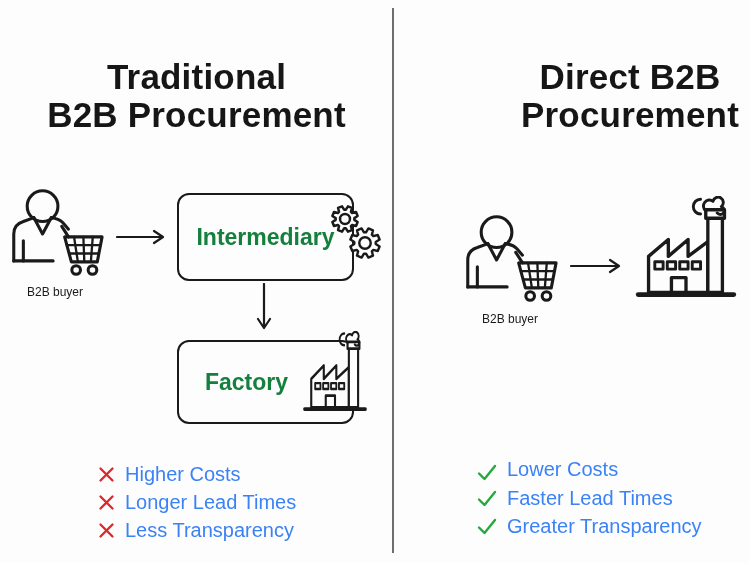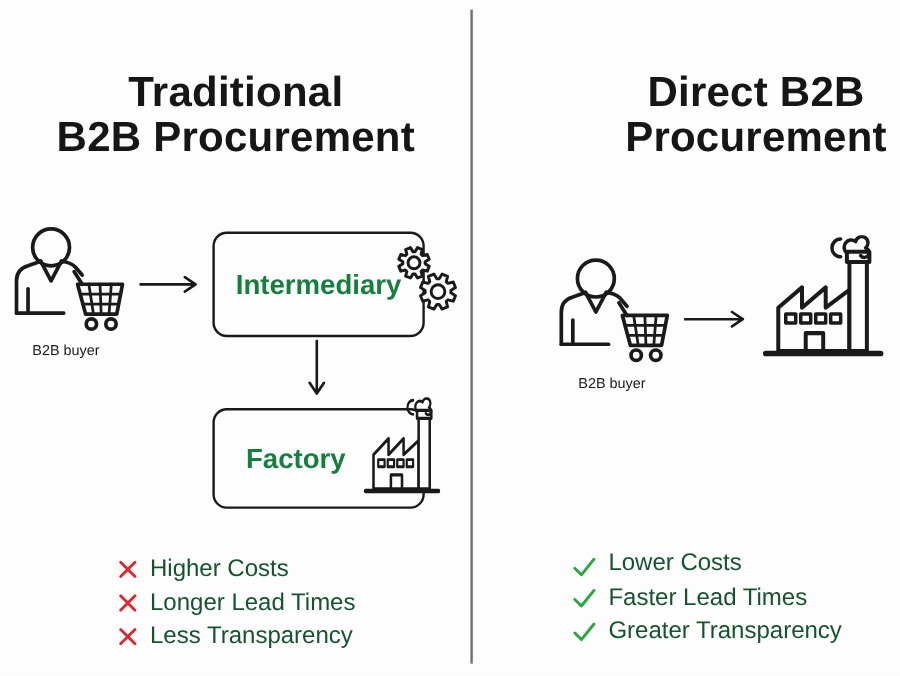--- a/index.html
+++ b/index.html
@@ -7,21 +7,21 @@
   .canvas{position:relative;width:750px;height:563px;background:#fdfdfd;overflow:hidden;}
   .abs{position:absolute;}
   .divider{position:absolute;left:392px;top:8px;width:1.5px;height:545px;background:#6e6e6e;}
   .panel-title{position:absolute;text-align:center;font-weight:700;font-size:35px;line-height:38px;color:#161616;letter-spacing:0.2px;}
   .panel-title.left{left:0;top:58px;width:393px;}
   .panel-title.right{left:416px;top:58px;width:428px;}
   .flow-box{position:absolute;border:2.5px solid #1a1a1a;border-radius:12px;background:#fdfdfd;display:flex;align-items:center;justify-content:center;}
   .box-label{font-size:23px;font-weight:600;color:#15803d;}
   .buyer-label{position:absolute;text-align:center;font-size:12px;color:#1b1b1b;}
   .check-row{position:absolute;display:flex;align-items:center;gap:10px;height:22px;}
-  .check-row .row-label{font-size:20px;color:#14532d;white-space:nowrap;}
+  .check-row .row-label{font-size:20px;color:#3b82f6;white-space:nowrap;}
   svg{display:block;}
   .stroke{fill:none;stroke:#1a1a1a;stroke-width:3.2;stroke-linecap:round;stroke-linejoin:round;}
   .stroke-bg{fill:#fdfdfd;stroke:#1a1a1a;stroke-width:3.2;stroke-linecap:round;stroke-linejoin:round;}
 </style>
 </head>
 <body>
 
 <div class="canvas">
 
   <div class="divider"></div>

